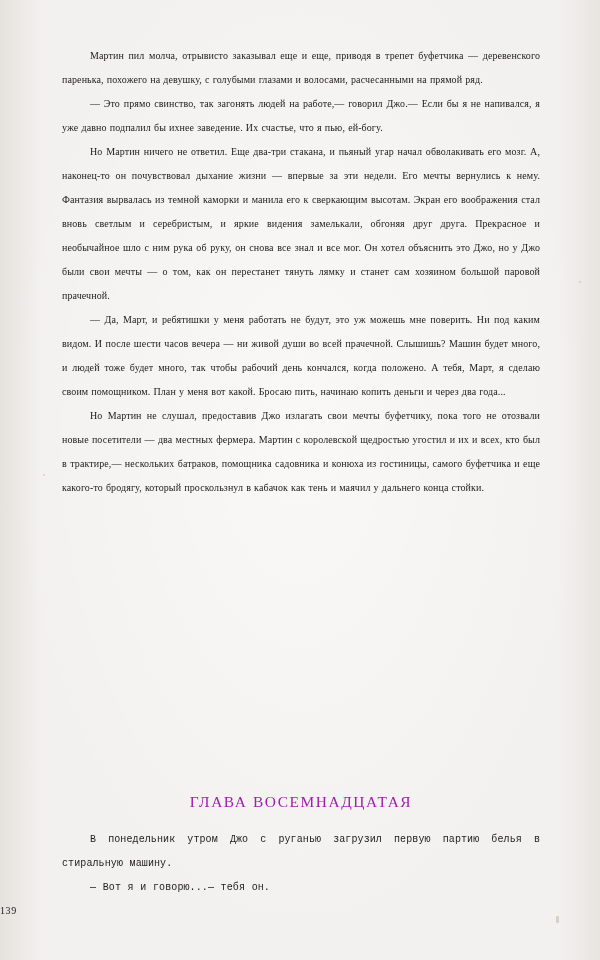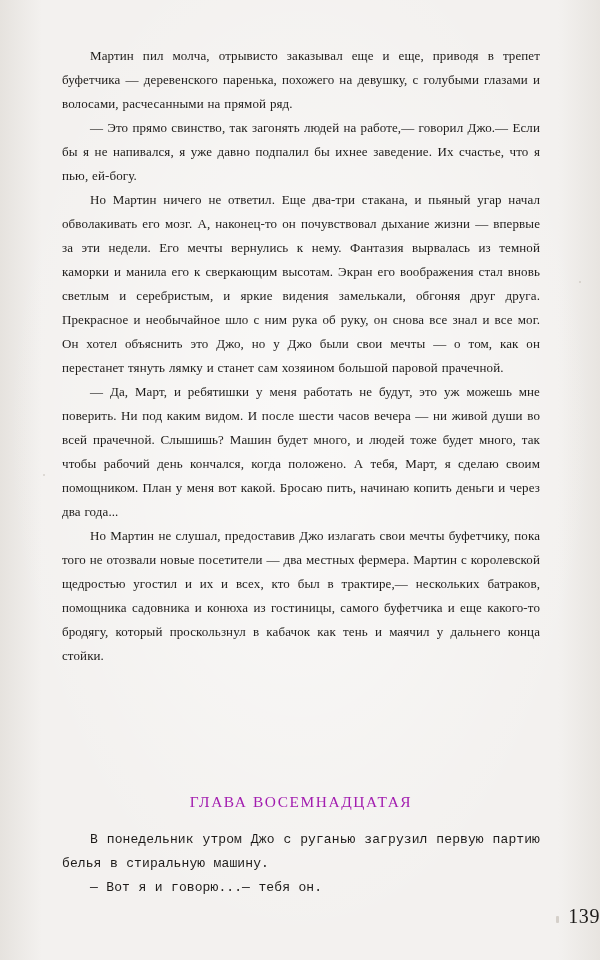--- a/index.html
+++ b/index.html
@@ -31,21 +31,21 @@
     pointer-events: none;
   }
   .text-block {
     position: absolute;
     left: 62px;
     top: 44px;
     width: 478px;
   }
   p.para {
     margin: 0;
-    font-size: 13px;
+    font-size: 10px;
     line-height: 24.0px;
     text-align: justify;
     text-indent: 28px;
     color: #1d1b19;
     letter-spacing: 0.1px;
     word-spacing: 0.5px;
     -webkit-font-smoothing: none;
   }
   p.para.dash {
     text-indent: 28px;
@@ -65,22 +65,22 @@
     left: 62px;
     top: 828px;
     width: 478px;
     font-family: Liberation Mono, monospace;
   }
   .page-number {
     position: absolute;
     left: 0;
     right: 0;
     top: 905px;
-    text-align: right;
-    font-size: 20px;
+    text-align: left;
+    font-size: 10px;
     color: #1d1b19;
     letter-spacing: 0.6px;
   }
   .speck {
     position: absolute;
     background: #b7b0a6;
     border-radius: 50%;
     opacity: 0.5;
     pointer-events: none;
   }

